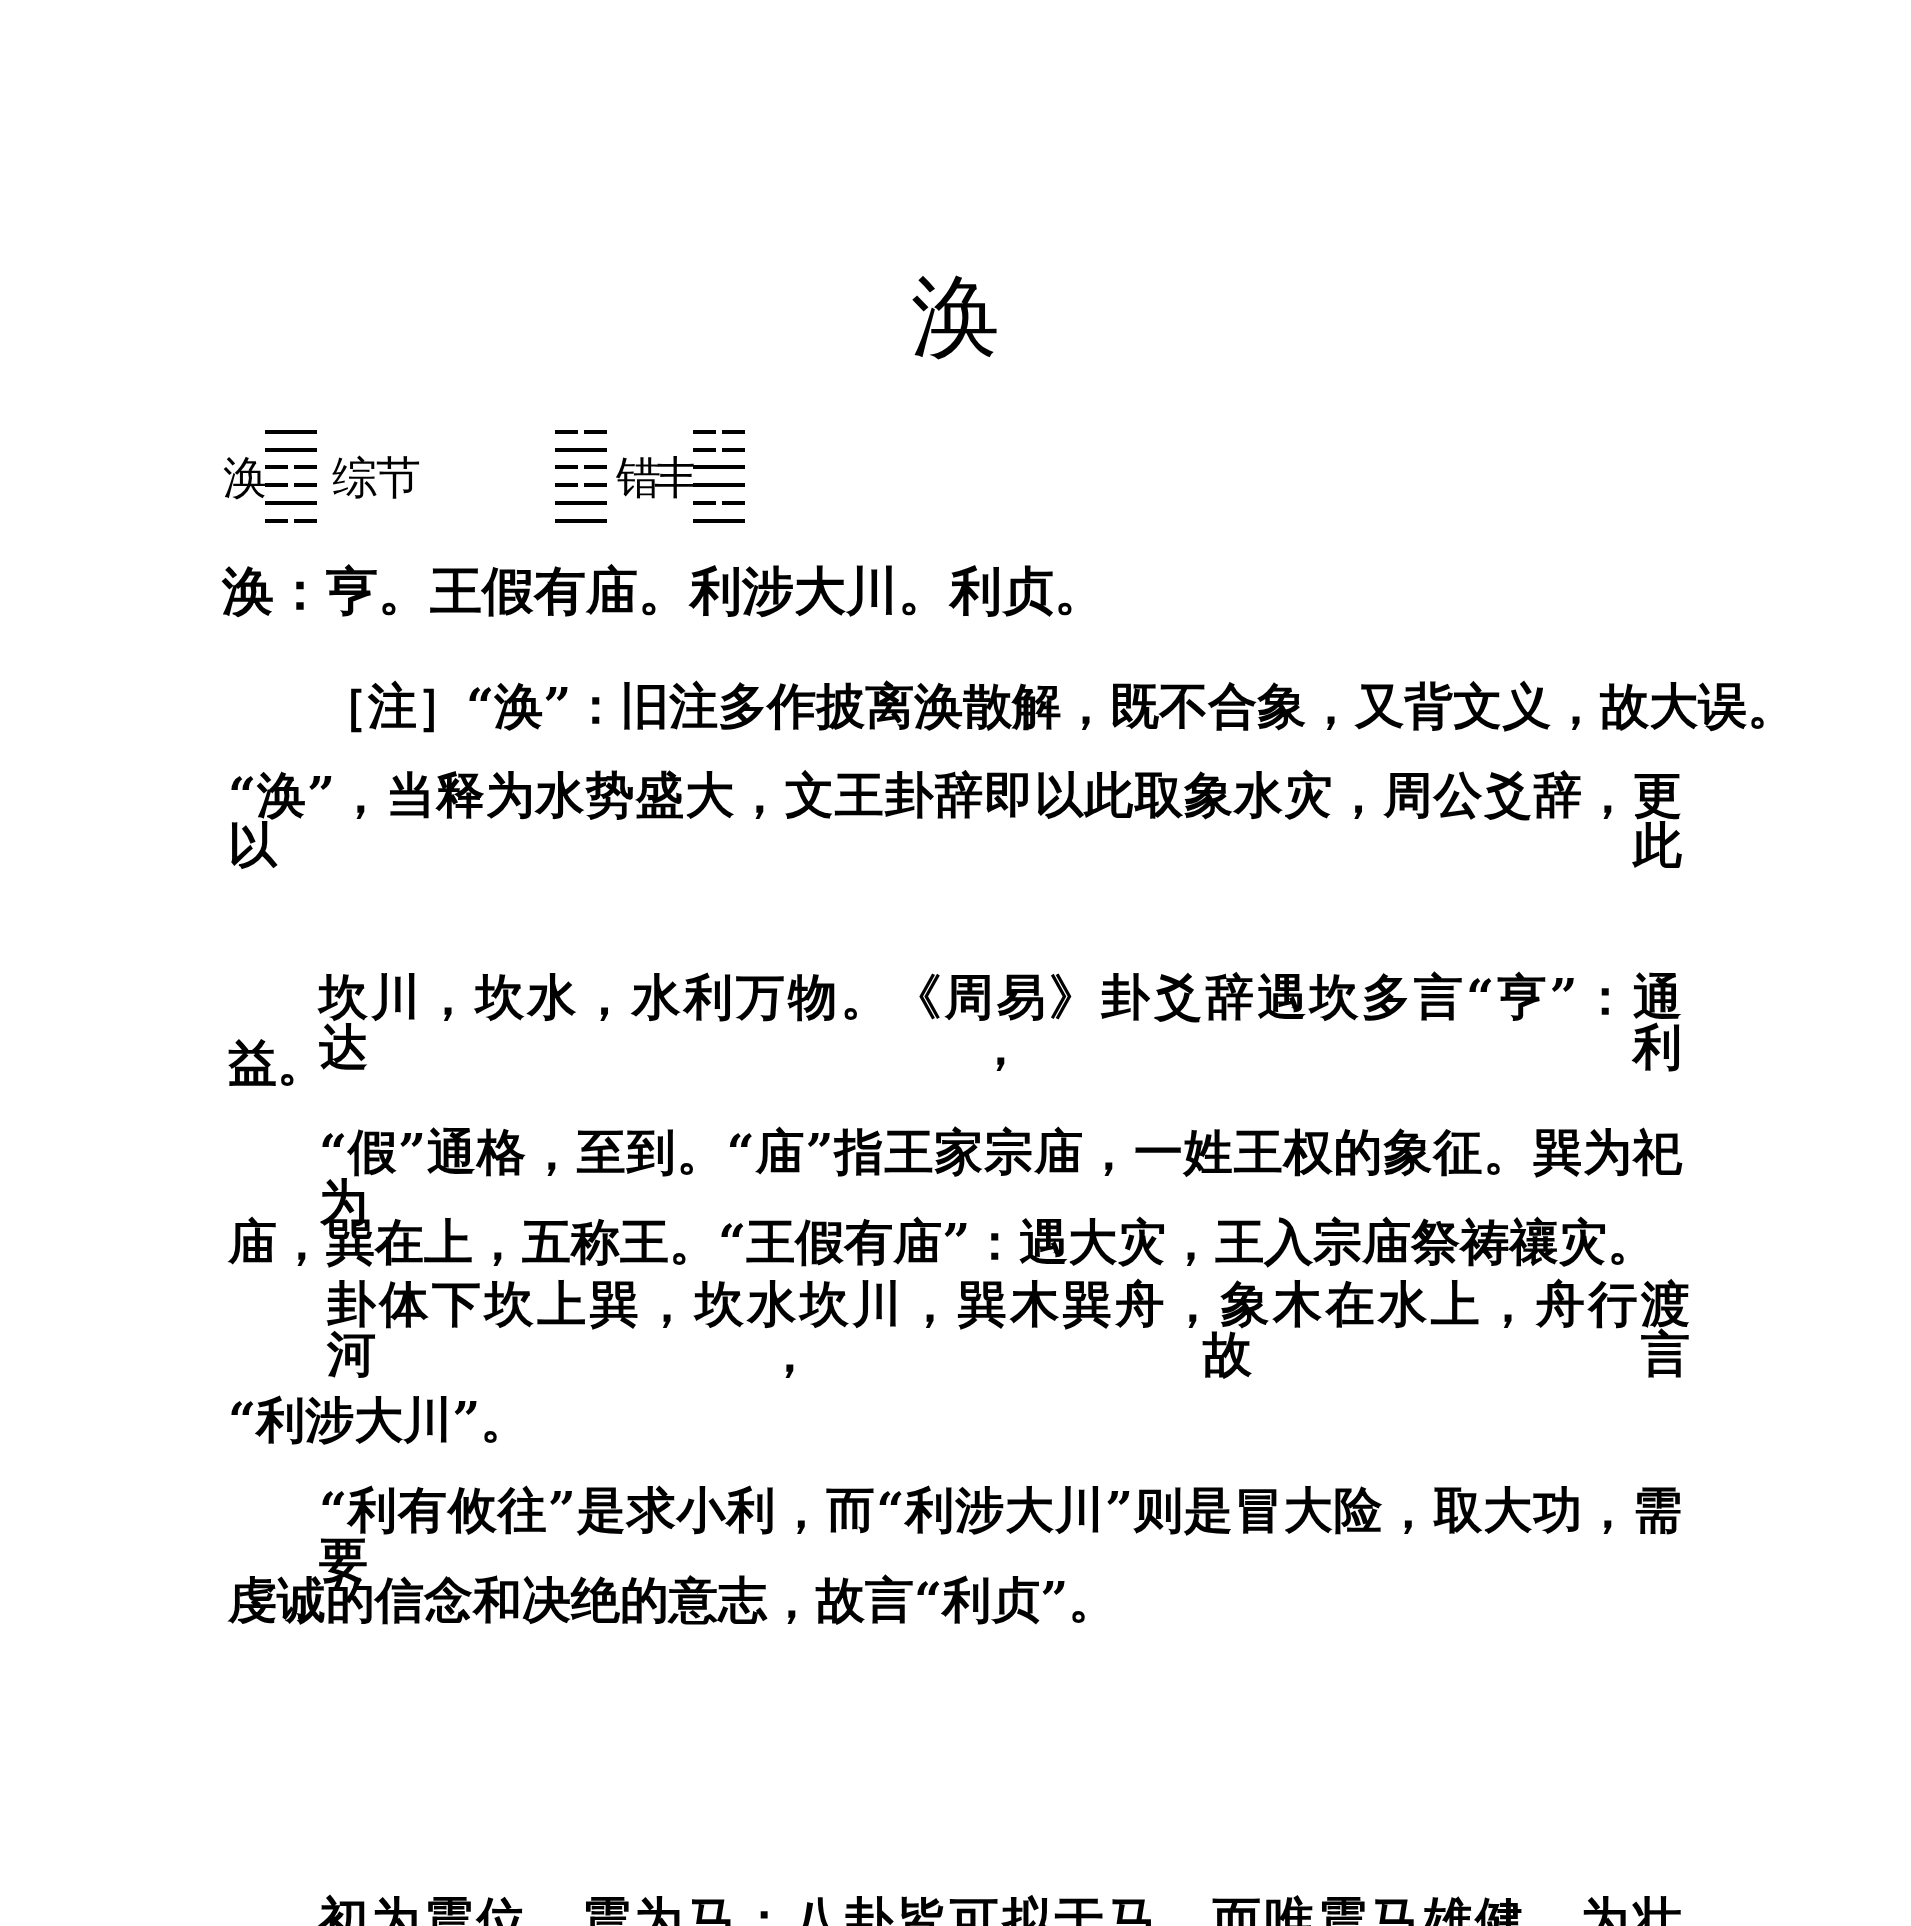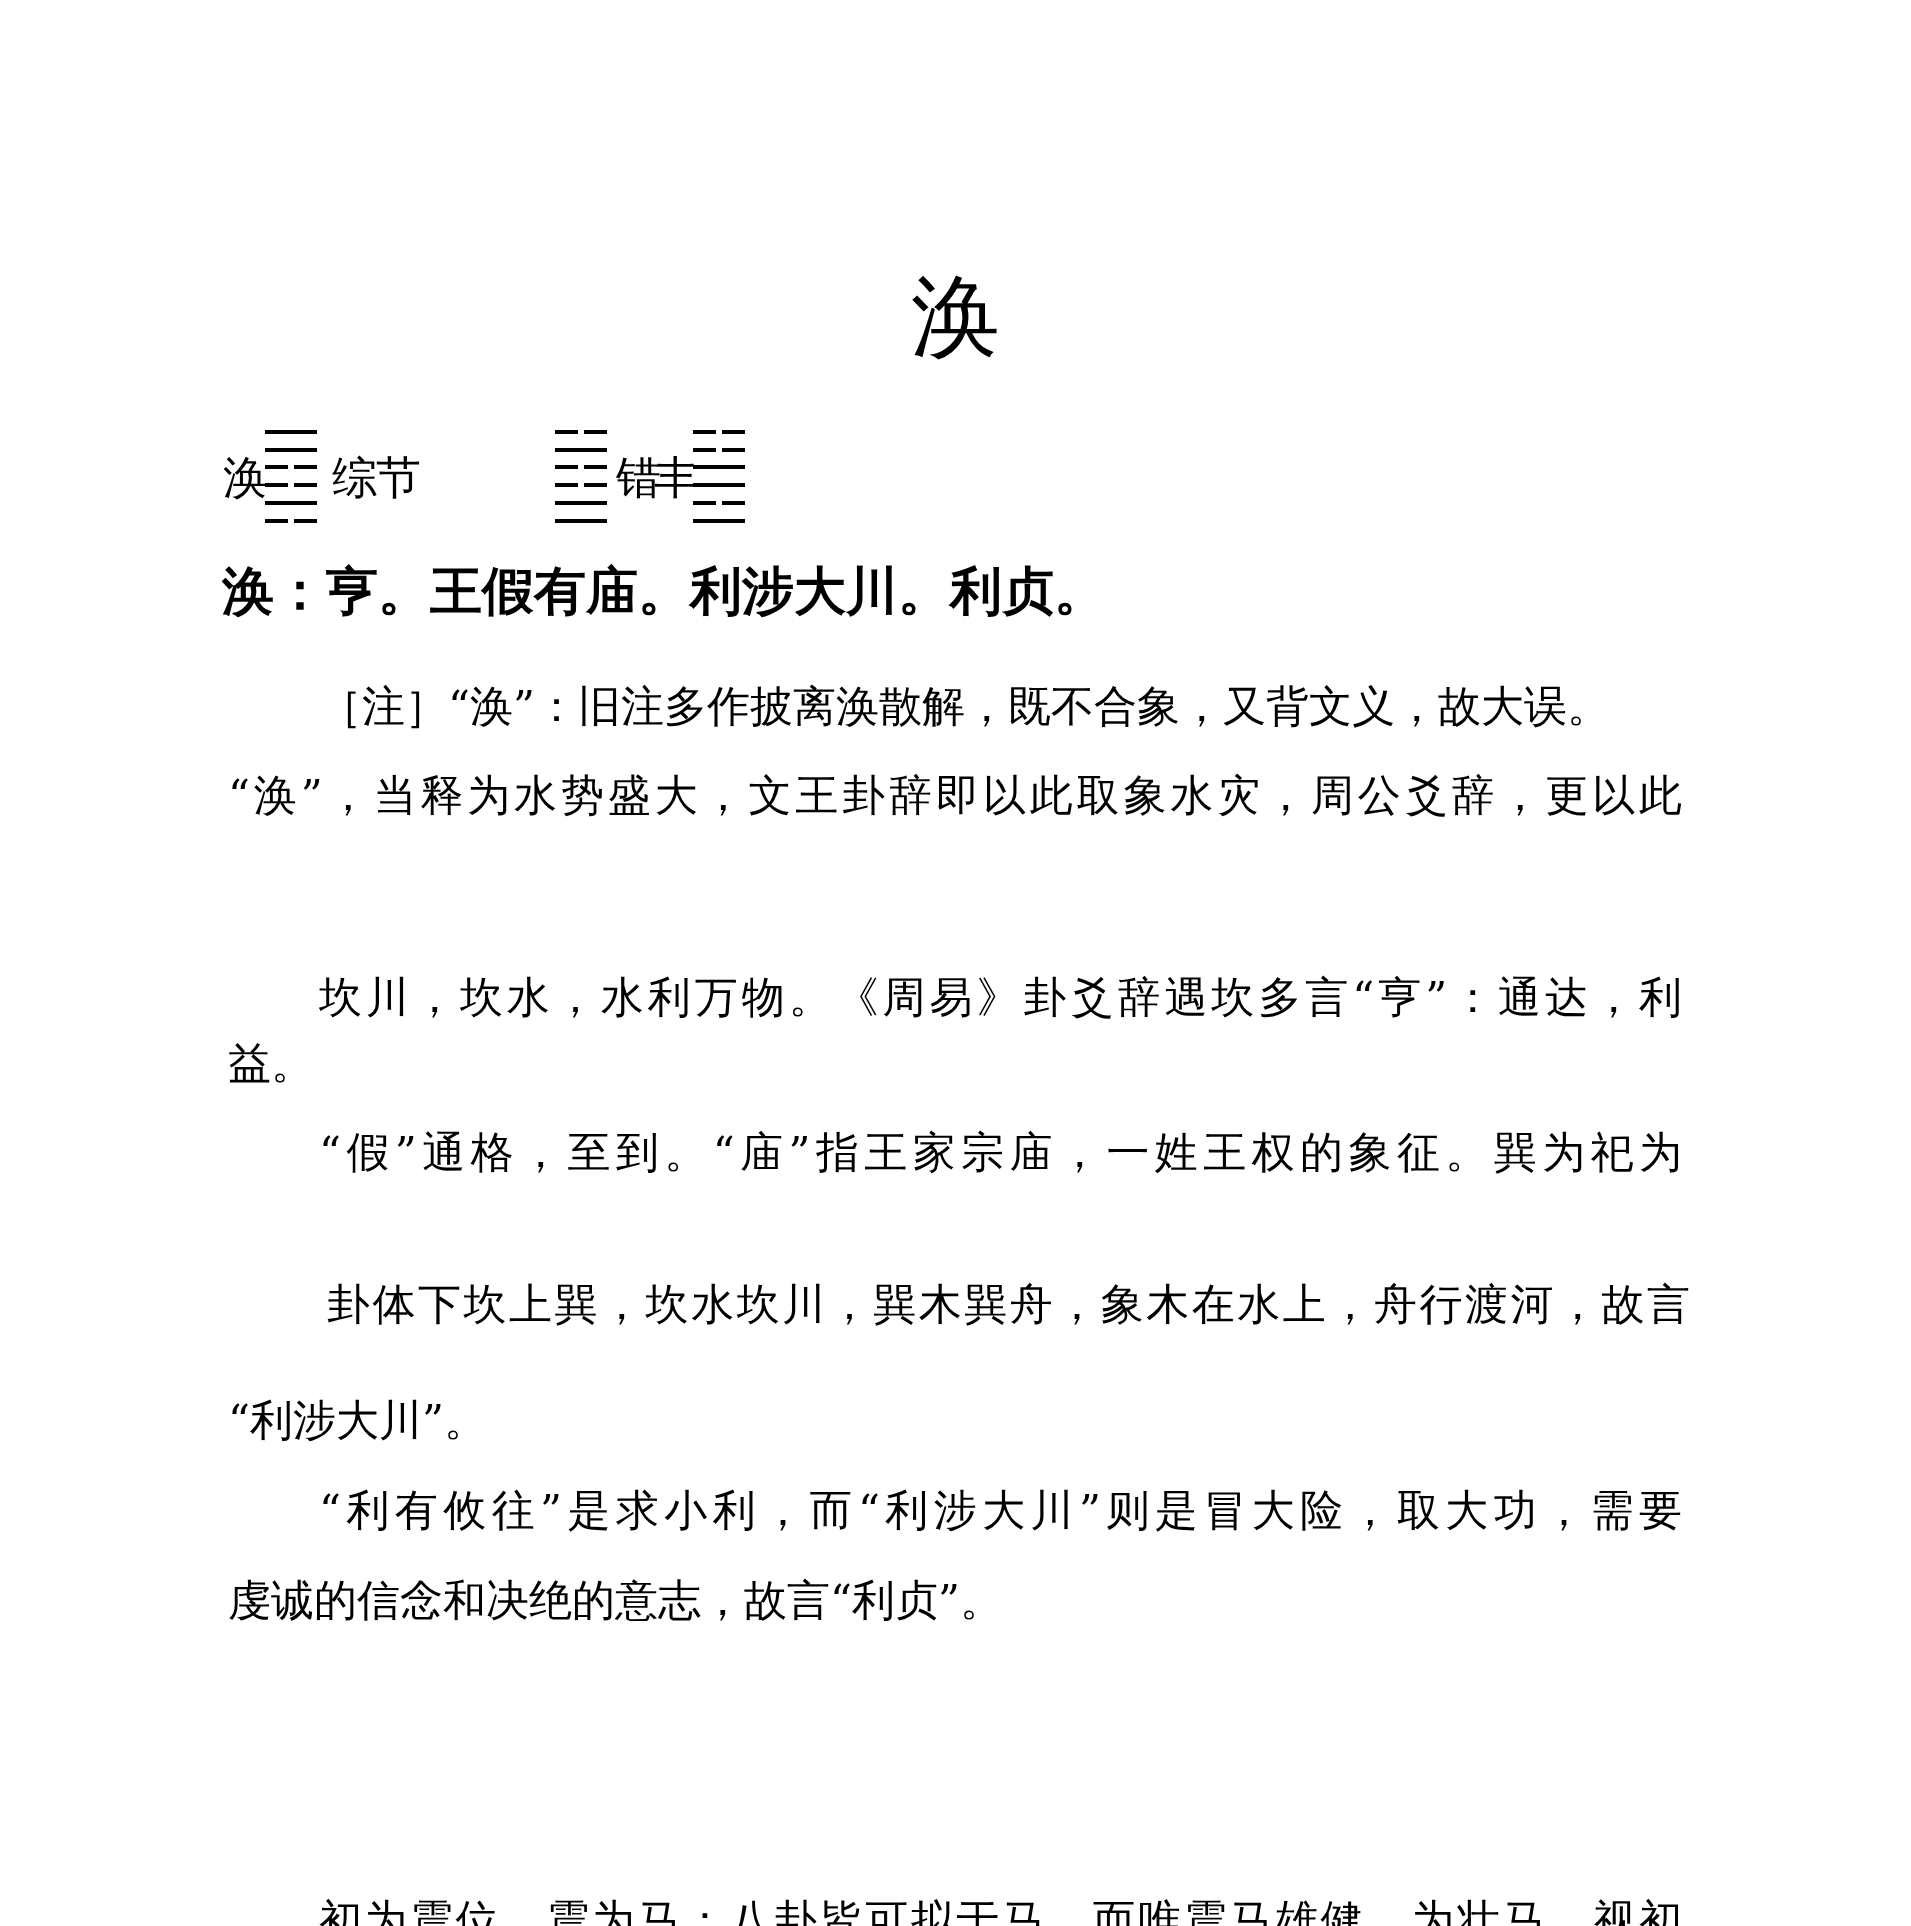--- a/index.html
+++ b/index.html
@@ -22,21 +22,21 @@
     .seg.l { left: 0; width: 23px; }
     .seg.r { left: 29px; width: 23px; }
     .heading {
       position: absolute; left: 222px; white-space: nowrap;
       font-family: "DejaVu Sans", "Liberation Sans", sans-serif;
       font-weight: bold; font-size: 52px; line-height: 65px;
     }
     .bl {
       position: absolute; left: 228px; width: 1454px; white-space: nowrap;
       font-family: "DejaVu Serif", "Liberation Serif", serif;
-      font-size: 43px; line-height: 50px; overflow: visible;
+      font-size: 49px; line-height: 50px; overflow: visible; font-weight: bold;
     }
     .bl.j { text-align: justify; text-align-last: justify; white-space: normal; }
     .bl.ind { left: 319px; width: 1363px; }
   </style>
 </head>
 <body>
 
 <div class="page">
 
   <div class="title">涣</div>
@@ -120,20 +120,21 @@
       </div>
     </div>
 
   <div class="heading" style="top:559px;">涣：亨。王假有庙。利涉大川。利贞。</div>
 
   <div class="bl ind" style="top:681px;">［注］“涣”：旧注多作披离涣散解，既不合象，又背文义，故大误。</div>
   <div class="bl j" style="top:770px;">“涣”，当释为水势盛大，文王卦辞即以此取象水灾，周公爻辞，更以此</div>
   <div class="bl ind j" style="top:948px;margin-top:24px;">坎川，坎水，水利万物。《周易》卦爻辞遇坎多言“亨”：通达，利</div>
   <div class="bl" style="top:1038px;">益。</div>
   <div class="bl ind j" style="top:1127px;">“假”通格，至到。“庙”指王家宗庙，一姓王权的象征。巽为祀为</div>
+  <div class="bl" style="top:1217px;">庙，巽在上，五称王。“王假有庙”：遇大灾，王入宗庙祭祷禳灾。</div>
   <div class="bl ind j" style="top:1279px;margin-left:8px;">卦体下坎上巽，坎水坎川，巽木巽舟，象木在水上，舟行渡河，故言</div>
   <div class="bl" style="top:1395px;">“利涉大川”。</div>
   <div class="bl ind j" style="top:1485px;">“利有攸往”是求小利，而“利涉大川”则是冒大险，取大功，需要</div>
   <div class="bl" style="top:1575px;">虔诚的信念和决绝的意志，故言“利贞”。</div>
 
 
   <div class="bl ind j" style="top:1895px;">初为震位，震为马；八卦皆可拟于马，而唯震马雄健，为壮马。视初</div>
 
 </div>
 

